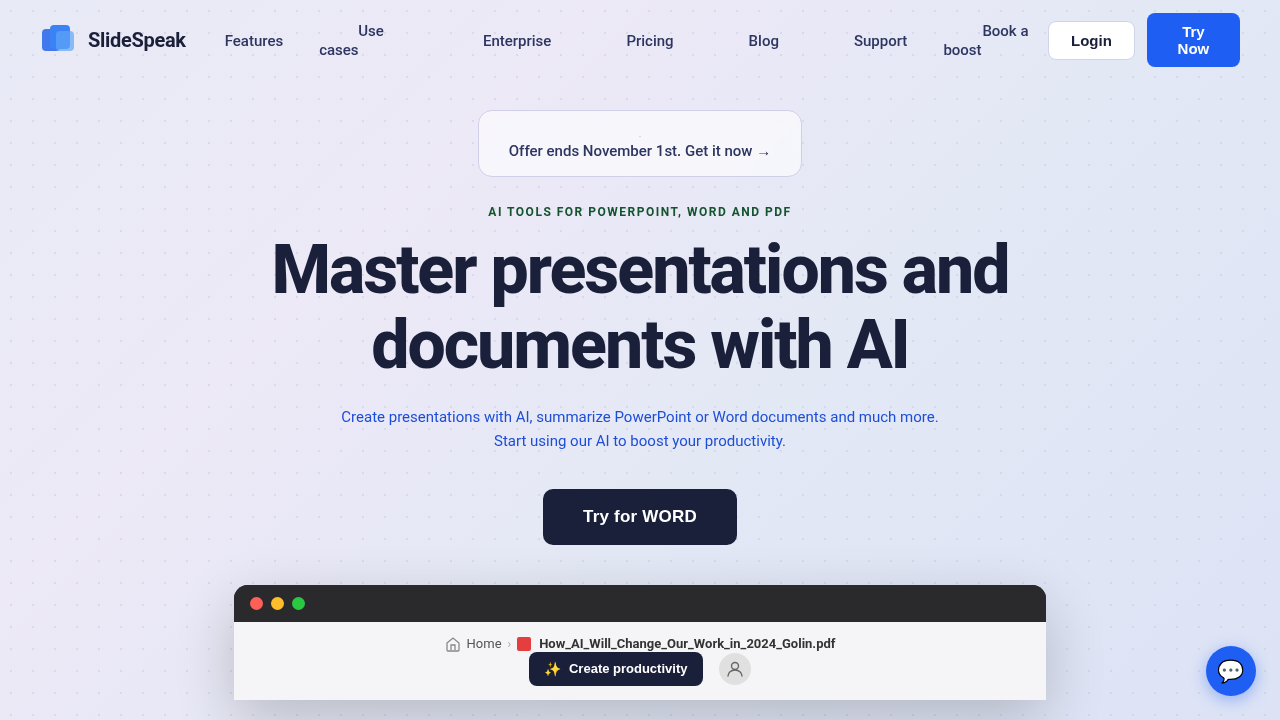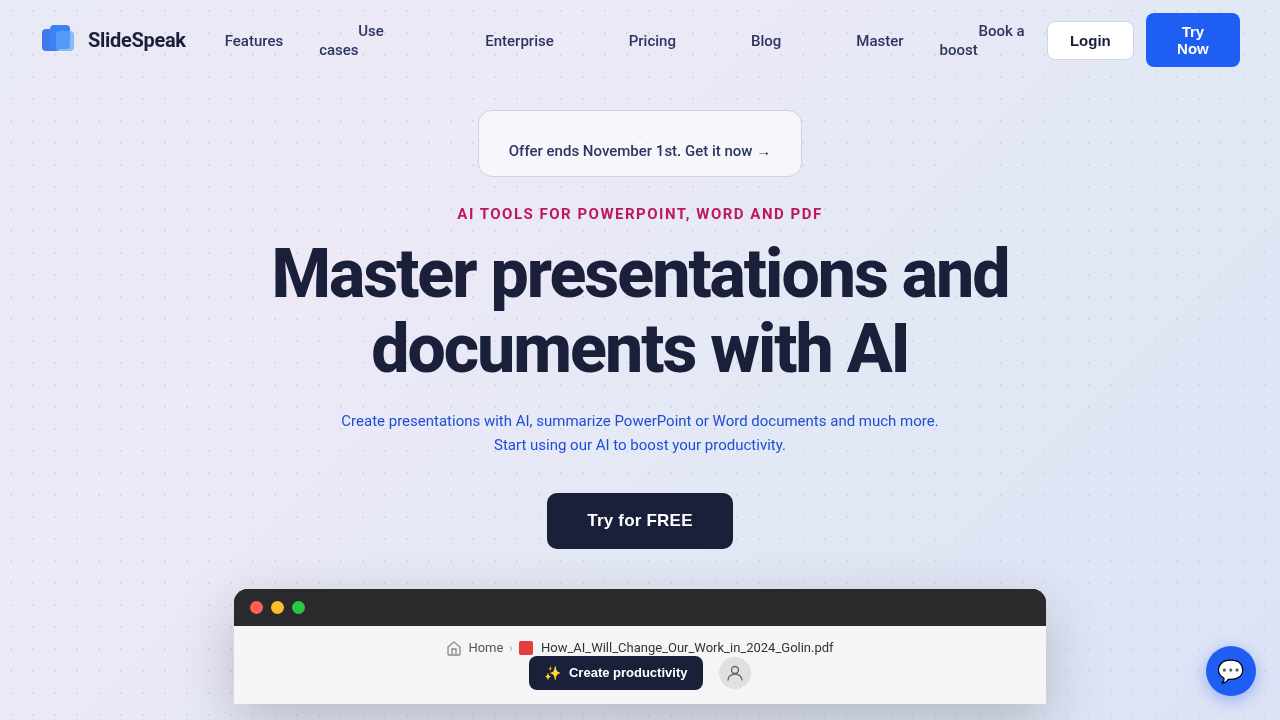--- a/index.html
+++ b/index.html
@@ -145,24 +145,24 @@
 
     .offer-line2 {
       font-size: 15px;
       color: #2d3561;
       font-weight: 500;
     }
 
     
     .subtitle-tag {
       margin-top: 28px;
-      font-size: 15px;
+      font-size: 12px;
       font-weight: 700;
       letter-spacing: 1.5px;
-      color: #be185d;
+      color: #14532d;
       text-transform: uppercase;
     }
 
     
     .hero-heading {
       margin-top: 14px;
       font-size: 68px;
       font-weight: 800;
       color: #1a1f3a;
       text-align: center;
@@ -256,20 +256,21 @@
 
     .breadcrumb-chevron {
       color: #aaa;
       font-size: 12px;
     }
 
     .breadcrumb-file {
       display: flex;
       align-items: center;
       gap: 8px;
+      font-weight: bold;
     }
 
     .file-icon-pdf {
       width: 14px;
       height: 14px;
       background: #e53e3e;
       border-radius: 2px;
       display: inline-block;
     }
 
@@ -343,21 +344,21 @@
     </svg>
     <span class="nav-brand">SlideSpeak</span>
   </div>
 
   <ul class="nav-links">
     <li><a>Features</a></li>
     <li><a>Use cases</a></li>
     <li><a>Enterprise</a></li>
     <li><a>Pricing</a></li>
     <li><a>Blog</a></li>
-    <li><a>Master</a></li>
+    <li><a>Support</a></li>
     <li><a>Book a boost</a></li>
   </ul>
 
   <div class="nav-actions">
     <button class="btn-login">Login</button>
     <button class="btn-try">Try Now</button>
   </div>
 </nav>
 
 <main>
@@ -366,21 +367,21 @@
     <span class="offer-dot">.</span>
     <div class="offer-line2">Offer ends November 1st. Get it now →</div>
   </div>
 
   <p class="subtitle-tag">AI TOOLS FOR POWERPOINT, WORD AND PDF</p>
 
   <h1 class="hero-heading">Master presentations and documents with AI</h1>
 
   <p class="hero-desc">Create presentations with AI, summarize PowerPoint or Word documents and much more. Start using our AI to boost your productivity.</p>
 
-  <button class="btn-cta">Try for FREE</button>
+  <button class="btn-cta">Try for WORD</button>
 
   <div class="app-preview">
     <div class="app-titlebar">
       <div class="dot-red"></div>
       <div class="dot-yellow"></div>
       <div class="dot-green"></div>
     </div>
     <div class="app-content">
       <div class="breadcrumb-area">
         <svg class="breadcrumb-home-icon" viewBox="0 0 16 16" fill="none">

